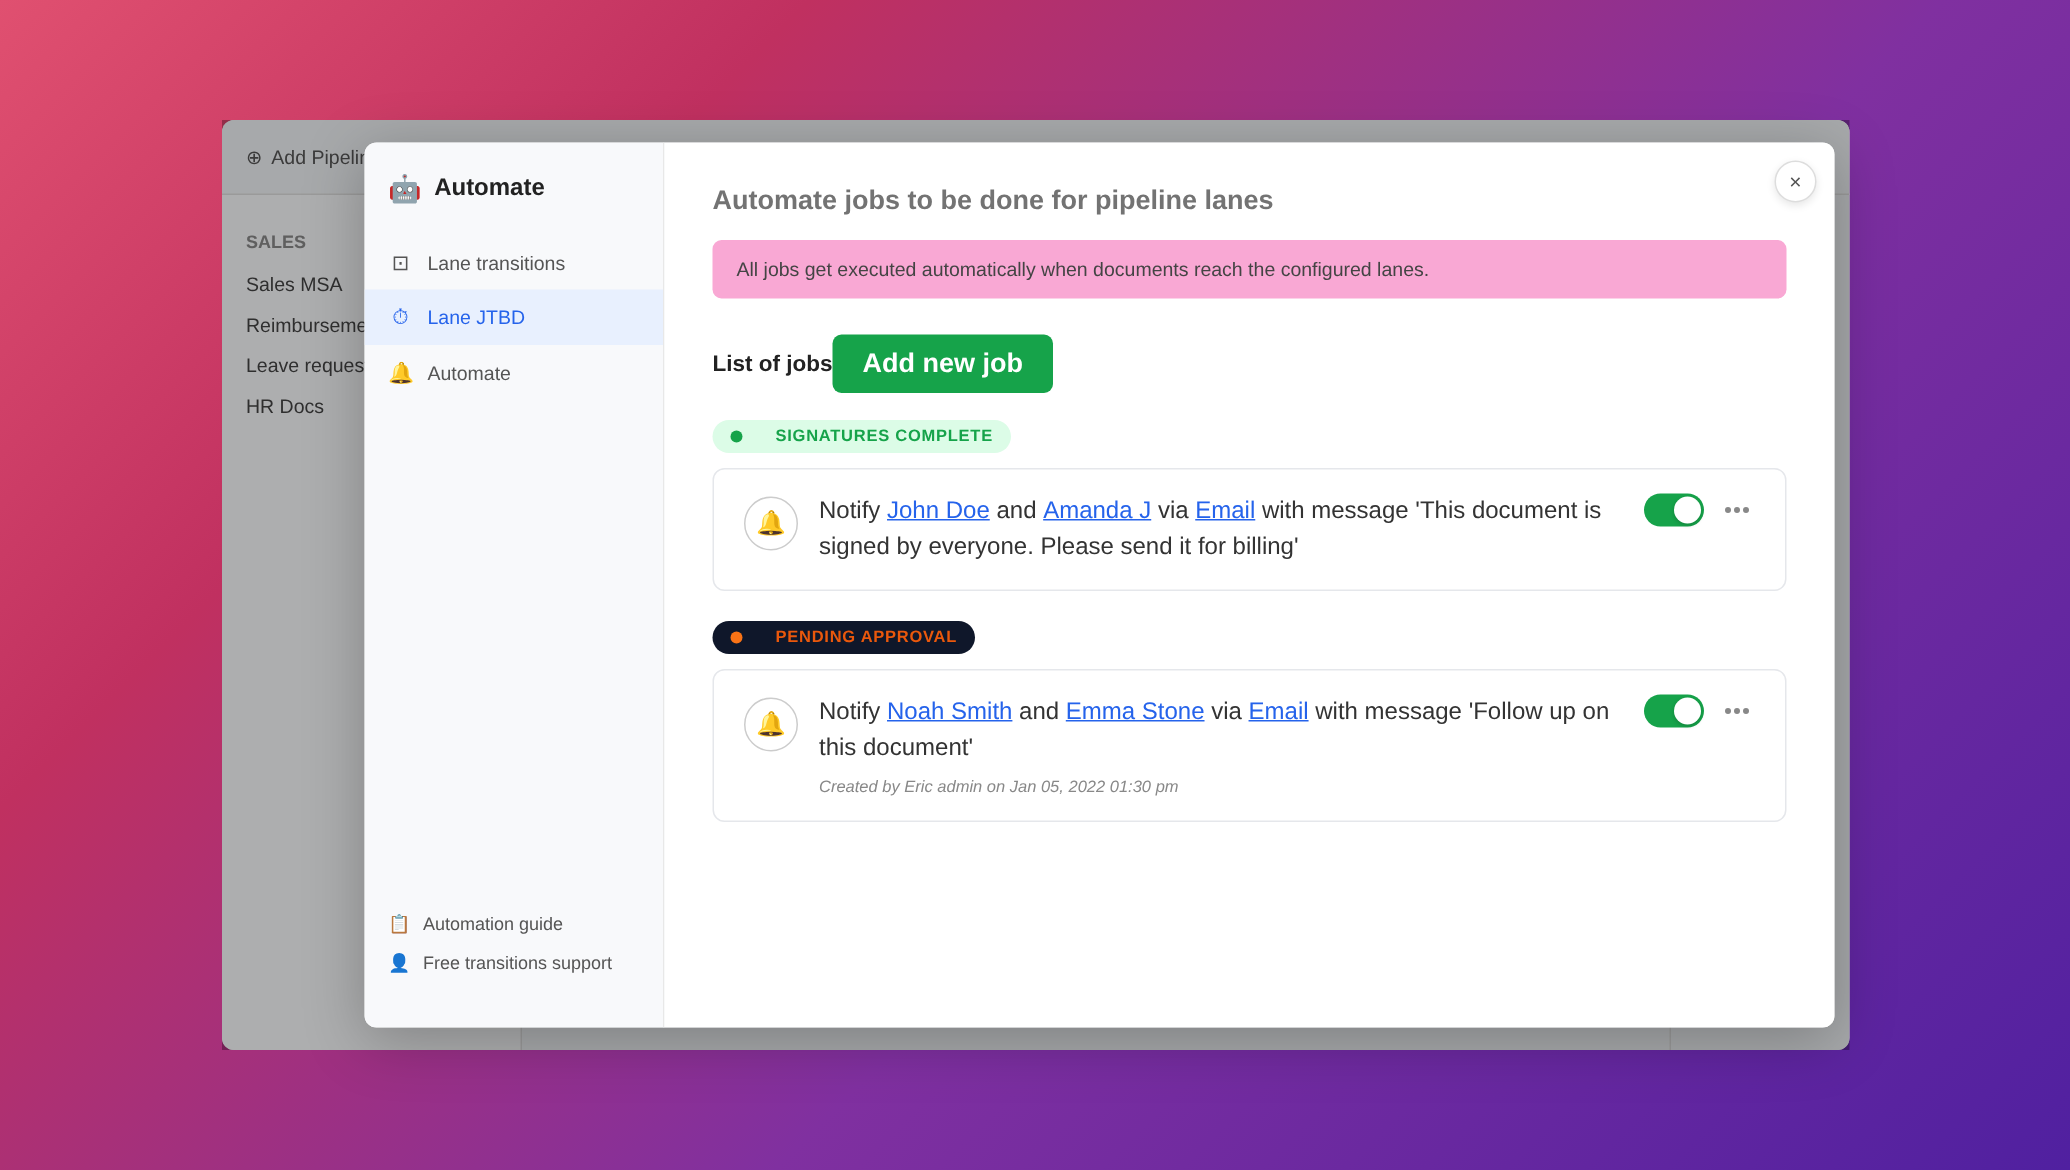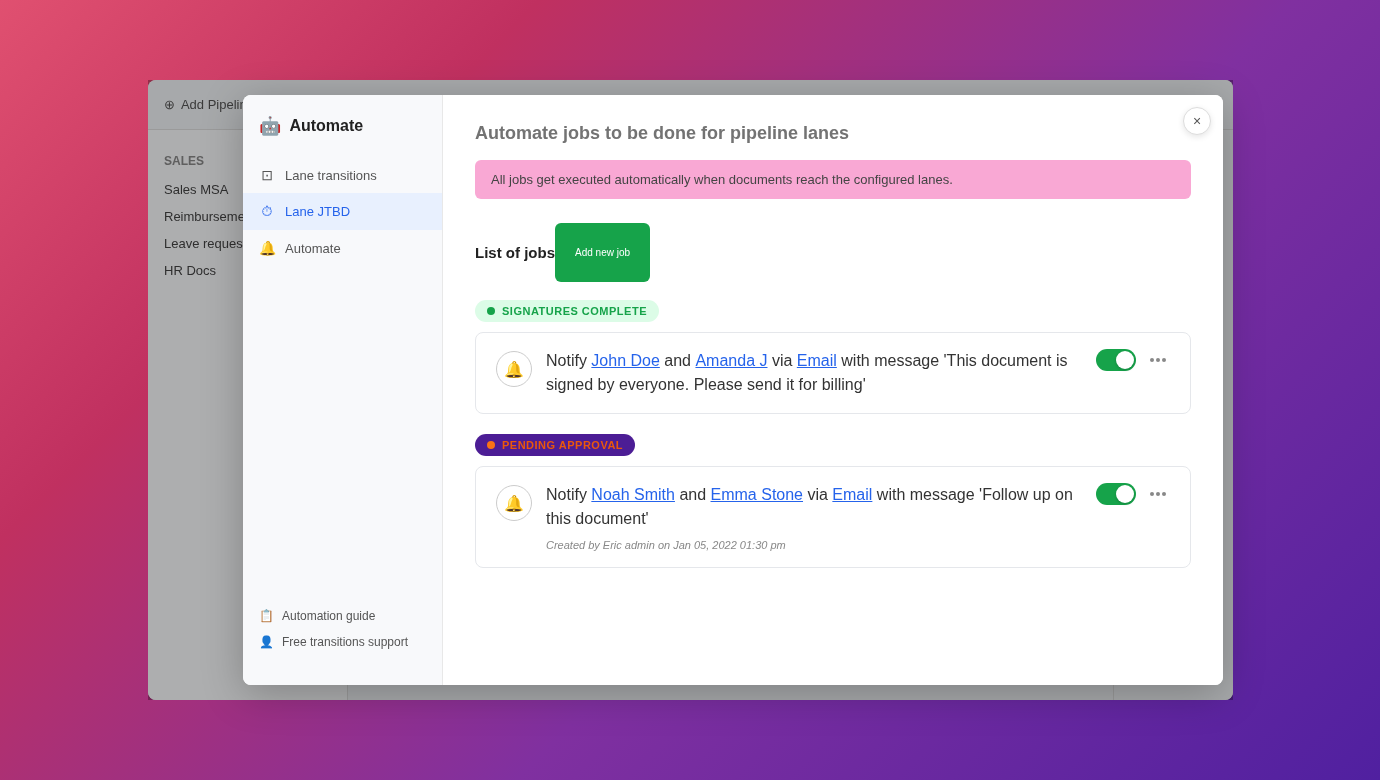--- a/index.html
+++ b/index.html
@@ -248,50 +248,50 @@
       font-size: 15px;
       font-weight: 600;
       color: #222;
     }
 
     .add-job-btn {
       background: #16a34a;
       color: white;
       border: none;
       border-radius: 6px;
-      padding: 24px 20px;
-      font-size: 10px;
-      font-weight: 400;
+      padding: 9px 20px;
+      font-size: 18px;
+      font-weight: 700;
       cursor: pointer;
     }
 
     
     .job-section {
       margin-bottom: 20px;
     }
 
     .lane-badge {
       display: inline-flex;
       align-items: center;
-      gap: 7px;
+      gap: 22px;
       padding: 5px 12px;
       border-radius: 20px;
       font-size: 11px;
       font-weight: 700;
       letter-spacing: 0.5px;
       margin-bottom: 10px;
     }
 
     .lane-badge.green {
       background: #dcfce7;
       color: #16a34a;
     }
 
     .lane-badge.orange {
-      background: #4c1d95;
+      background: #0f172a;
       color: #ea580c;
     }
 
     .lane-dot {
       width: 8px;
       height: 8px;
       border-radius: 50%;
     }
 
     .lane-dot.green { background: #16a34a; }

